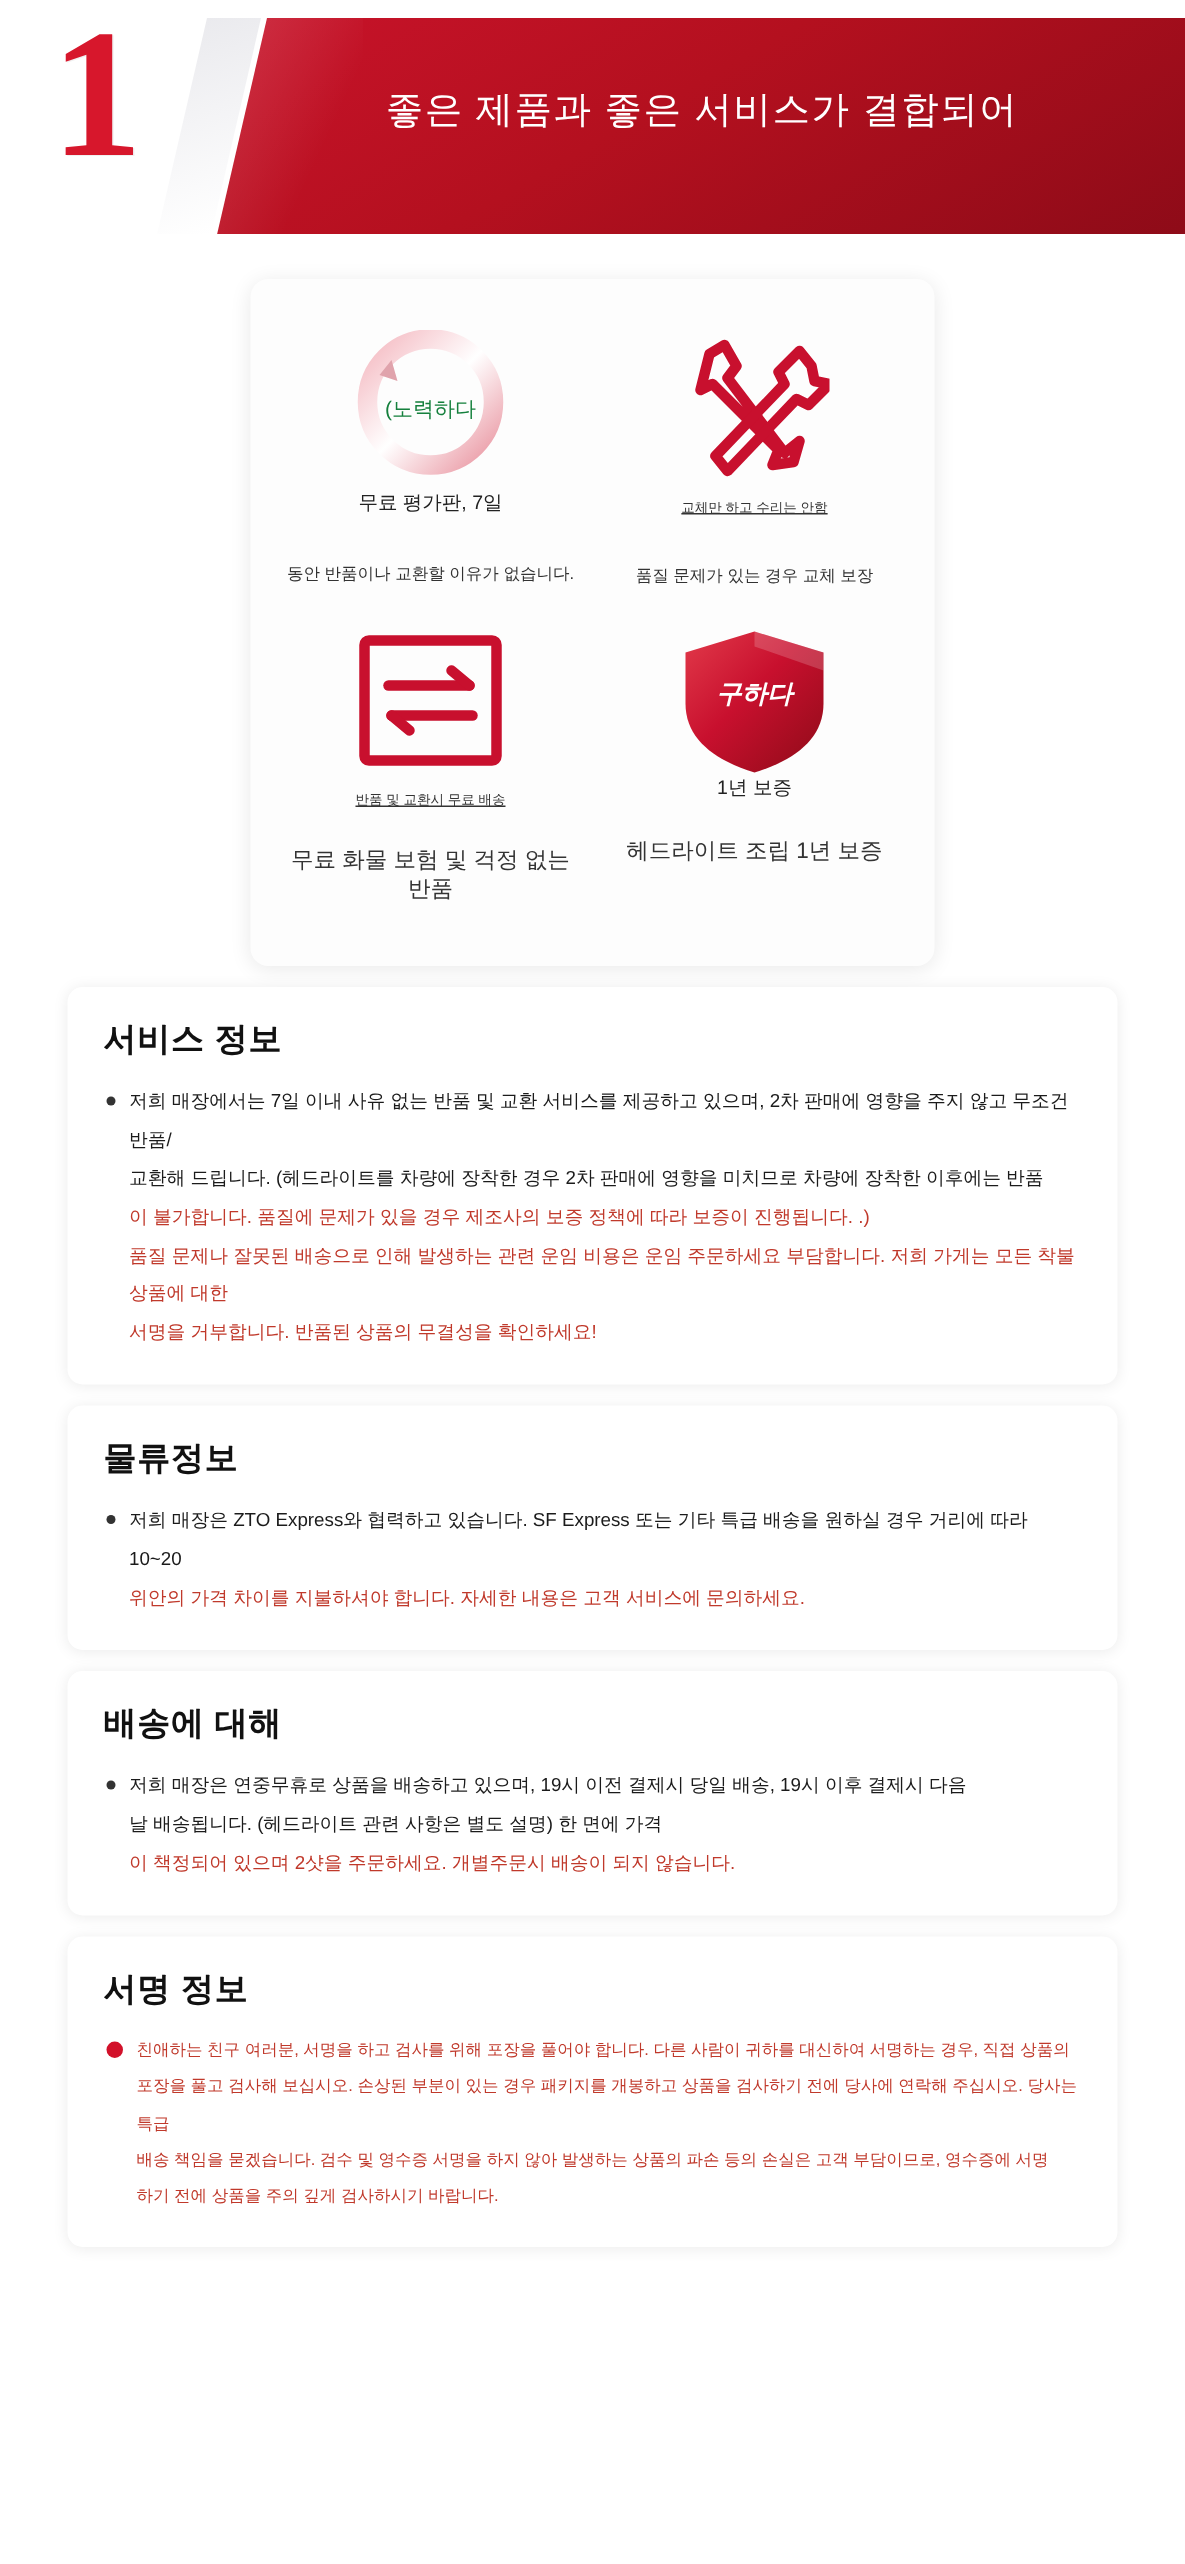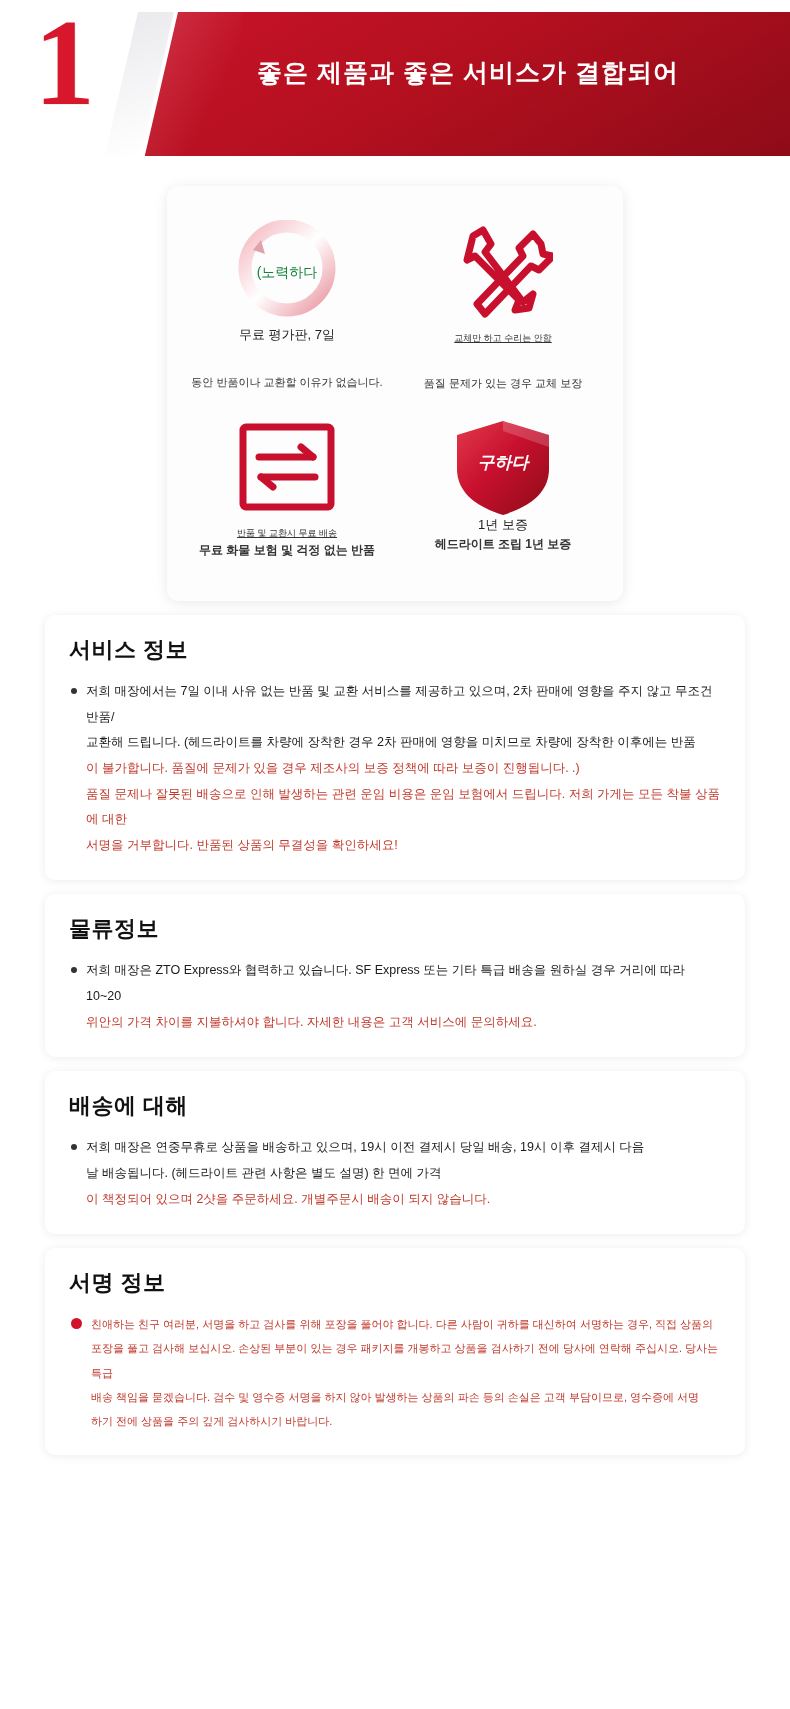--- a/index.html
+++ b/index.html
@@ -65,21 +65,21 @@
     letter-spacing: -4px;
     text-shadow: 1px 1px 0 rgba(0,0,0,.06);
   }
   .header-title {
     position: absolute;
     left: 168px; top: 0;
     width: 600px; height: 144px;
     display: flex; align-items: center; justify-content: center;
     color: #ffffff;
     font-size: 25px;
-    font-weight: bold;
+    font-weight: normal;
     letter-spacing: 1px;
     white-space: nowrap;
   }
 
   
   .feature-card {
     position: relative;
     margin: 18px auto 0 auto;
     width: 456px;
     background: #fdfdfd;
@@ -110,21 +110,21 @@
   .f-title.small {
     font-size: 9px;
     color: #333;
     text-decoration: underline;
   }
   .f-sub {
     font-size: 11px;
     color: #333;
     margin-top: 31px;
   }
-  .f-sub.big  { font-size: 12px; margin-top: 2px; font-weight: bold;}
+  .f-sub.big  { font-size: 15px; margin-top: 24px;}
   .shield-label {
     font-size: 17px;
     font-weight: bold;
     color: #ffffff;
   }
   .circ-label {
     font-size: 14px;
     color: #15803d;
   }
 
@@ -262,21 +262,21 @@
   </div>
 
   <div class="section">
     <h2>서비스 정보</h2>
     <div class="bullet-row">
       <div class="dot"></div>
       <div class="body-text">
         <span class="ln dark">저희 매장에서는 7일 이내 사유 없는 반품 및 교환 서비스를 제공하고 있으며, 2차 판매에 영향을 주지 않고 무조건 반품/</span>
         <span class="ln dark">교환해 드립니다. (헤드라이트를 차량에 장착한 경우 2차 판매에 영향을 미치므로 차량에 장착한 이후에는 반품</span>
         <span class="ln">이 불가합니다. 품질에 문제가 있을 경우 제조사의 보증 정책에 따라 보증이 진행됩니다. .)</span>
-        <span class="ln">품질 문제나 잘못된 배송으로 인해 발생하는 관련 운임 비용은 운임 보험에서 드립니다. 저희 가게는 모든 착불 상품에 대한</span>
+        <span class="ln">품질 문제나 잘못된 배송으로 인해 발생하는 관련 운임 비용은 운임 주문하세요 부담합니다. 저희 가게는 모든 착불 상품에 대한</span>
         <span class="ln">서명을 거부합니다. 반품된 상품의 무결성을 확인하세요!</span>
       </div>
     </div>
   </div>
 
   <div class="section">
     <h2>물류정보</h2>
     <div class="bullet-row">
       <div class="dot"></div>
       <div class="body-text">

